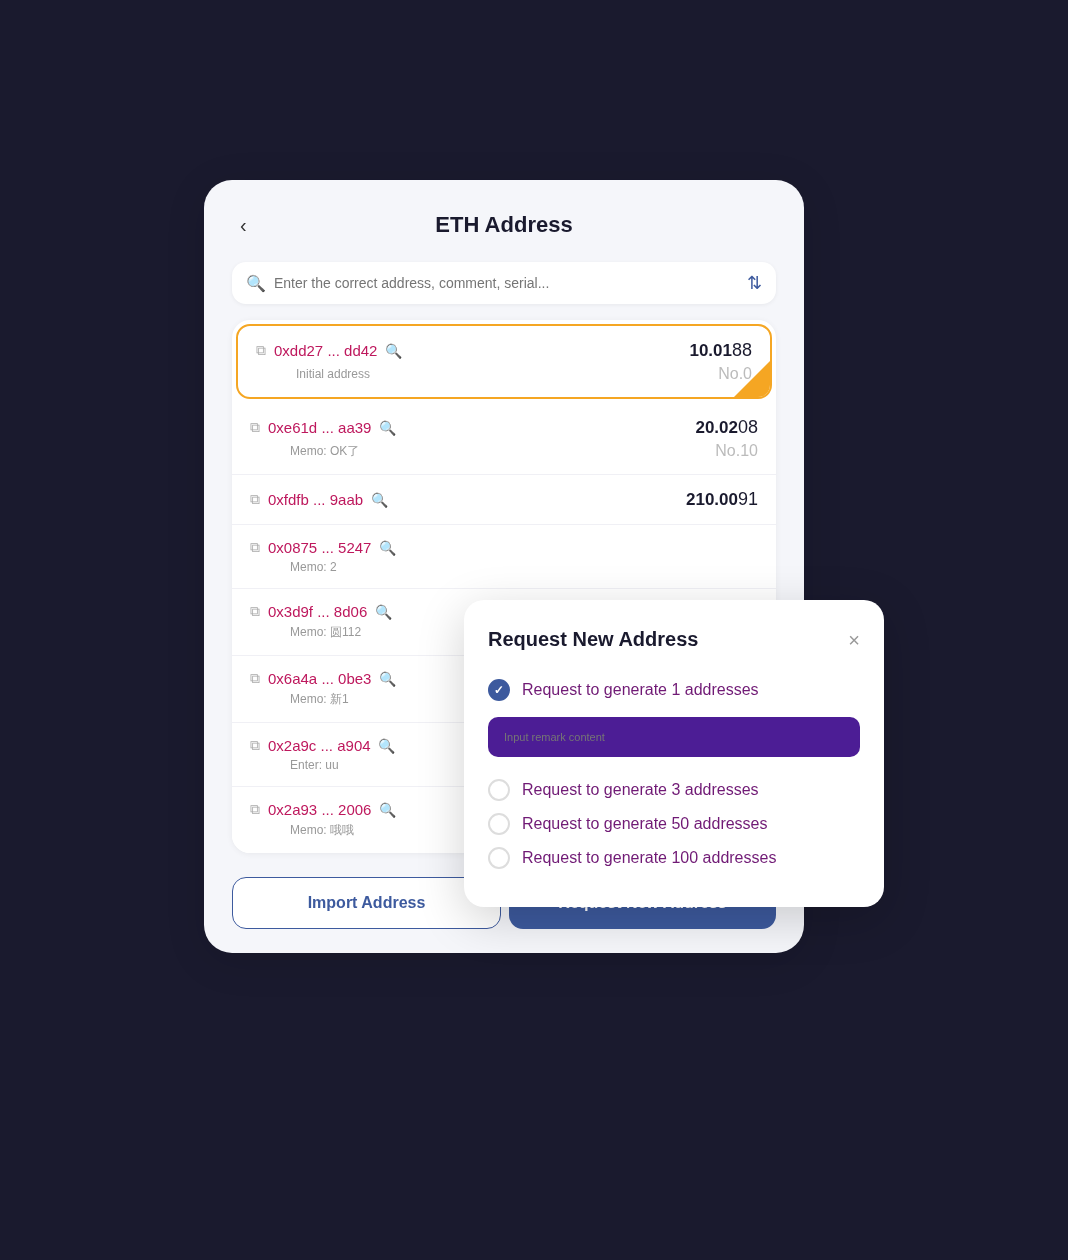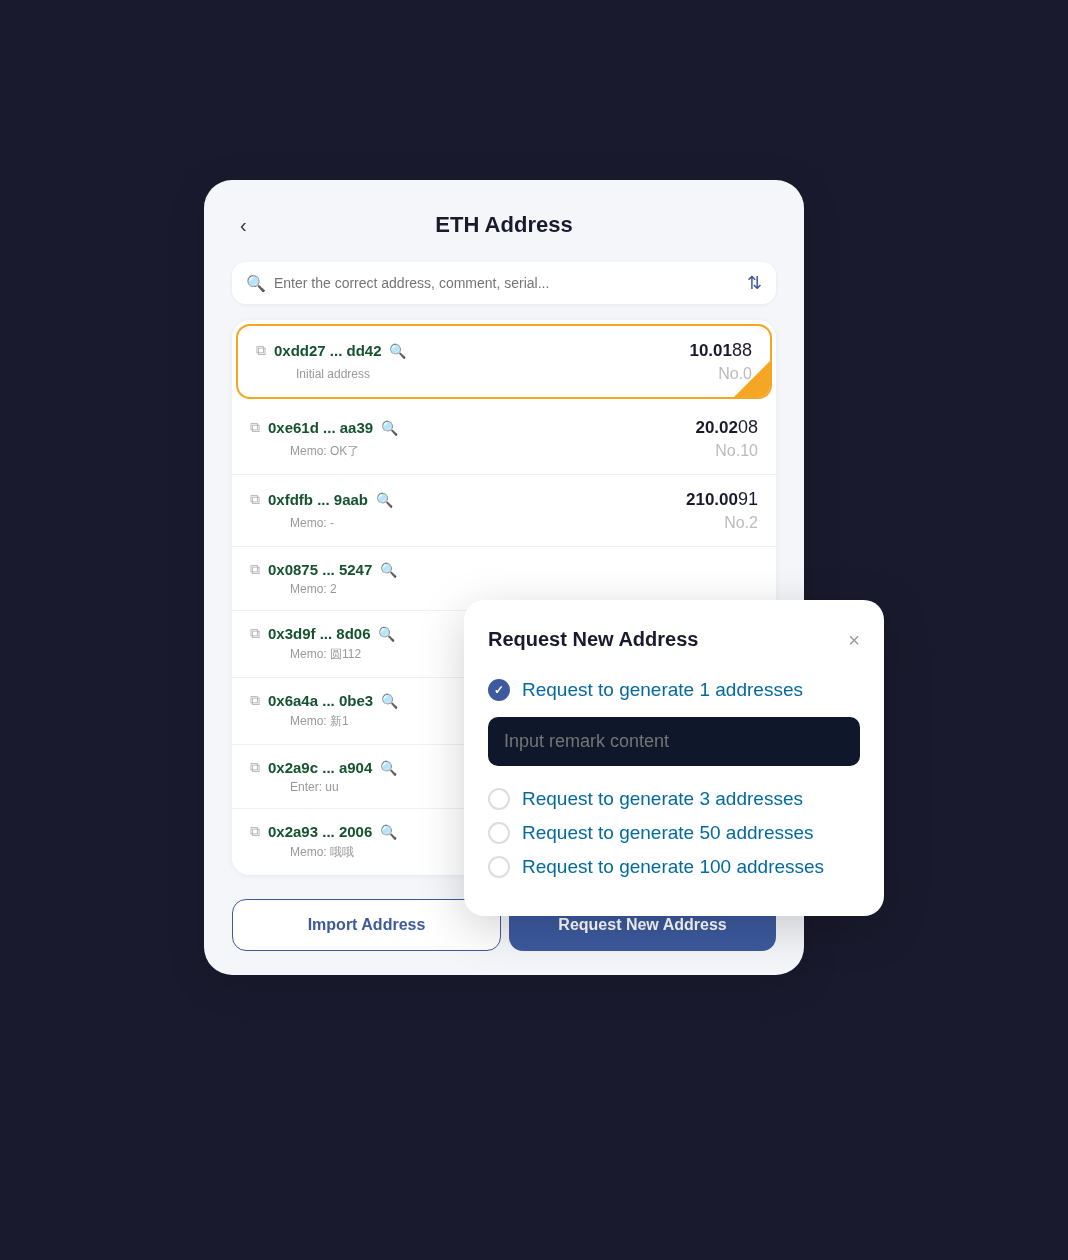--- a/index.html
+++ b/index.html
@@ -123,22 +123,22 @@
       align-items: center;
       gap: 8px;
     }
     .copy-icon {
       color: #aaa;
       font-size: 14px;
       cursor: pointer;
     }
     .address-hash {
       font-size: 15px;
-      font-weight: 700;
-      color: #14532d;
+      font-weight: 400;
+      color: #be185d;
     }
     .search-small-icon {
       color: #aaa;
       font-size: 14px;
       cursor: pointer;
     }
     .address-amount {
       font-size: 17px;
       font-weight: 700;
       color: #1a1a2e;
@@ -259,31 +259,31 @@
     .radio-circle.checked {
       background: #3d5a9e;
       border-color: #3d5a9e;
     }
     .radio-check {
       color: #fff;
       font-size: 12px;
       font-weight: 700;
     }
     .radio-label {
-      font-size: 19px;
-      color: #0369a1;
+      font-size: 16px;
+      color: #701a75;
     }
 
     .remark-input {
       width: 100%;
-      background: #0f172a;
+      background: #4c1d95;
       border: none;
       border-radius: 10px;
       padding: 14px 16px;
-      font-size: 18px;
+      font-size: 11px;
       color: #bbb;
       margin: 10px 0 16px 0;
       outline: none;
     }
   </style>
 </head>
 <body>
 
 <div class="main-container">
 
@@ -332,24 +332,20 @@
 
     </div>
         <div class="address-item">
       <div class="address-row">
         <div class="address-left">
           <span class="copy-icon">⧉</span>
           <span class="address-hash">0xfdfb ... 9aab</span>
           <span class="search-small-icon">🔍</span>
         </div>
         <span class="address-amount">210.00<span class="amount-decimal">91</span></span>
-      </div>
-      <div class="address-meta">
-        <span class="address-memo">Memo: -</span>
-        <span class="address-number">No.2</span>
       </div>
 
     </div>
         <div class="address-item">
       <div class="address-row">
         <div class="address-left">
           <span class="copy-icon">⧉</span>
           <span class="address-hash">0x0875 ... 5247</span>
           <span class="search-small-icon">🔍</span>
         </div>

